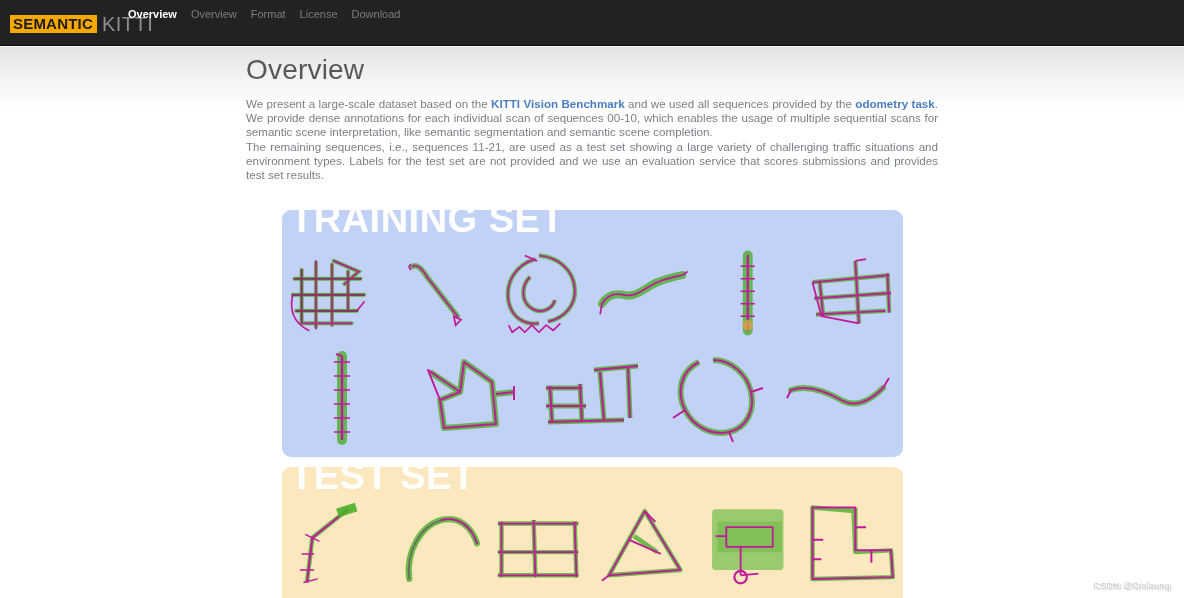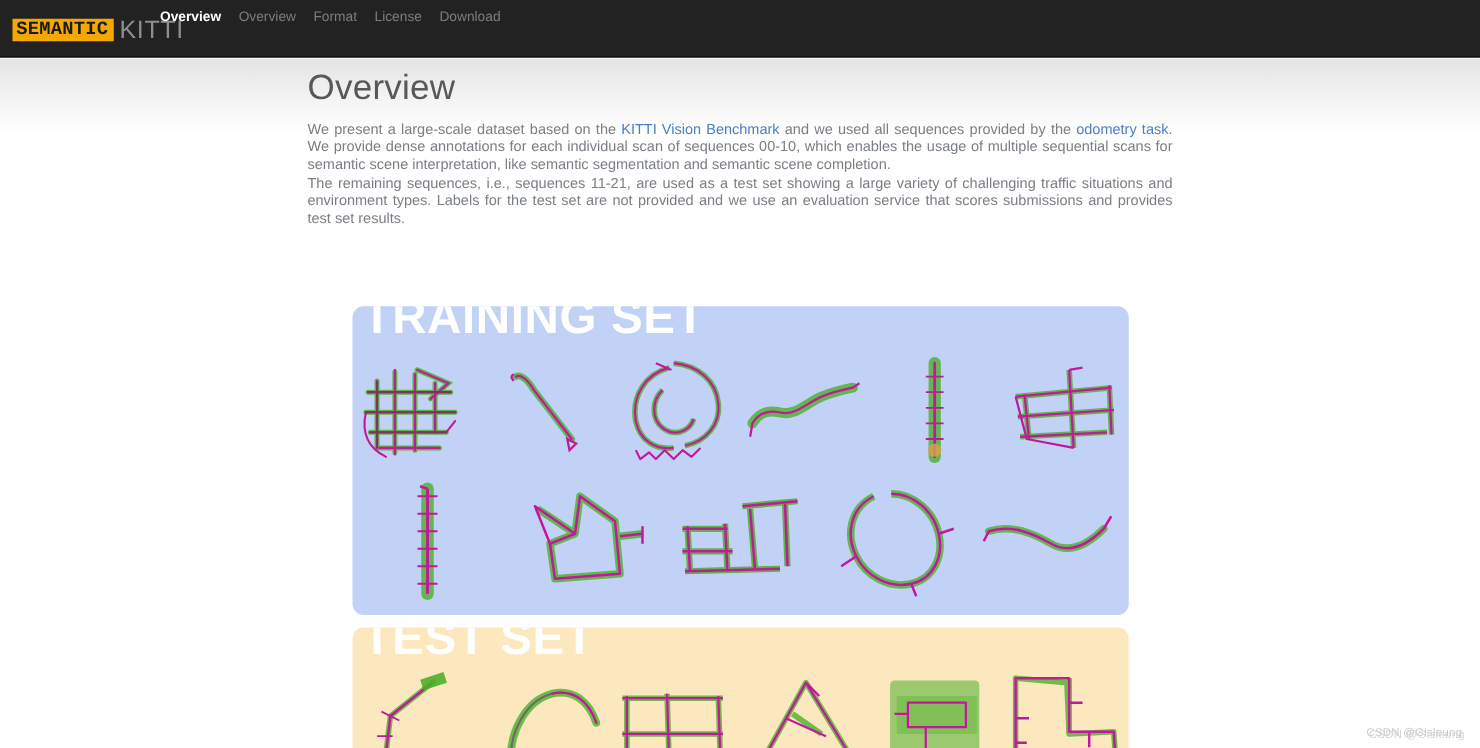--- a/index.html
+++ b/index.html
@@ -25,21 +25,21 @@
     user-select: none;
   }
   .brand-semantic {
     background: #f5a800;
     color: #1b1b1b;
     font-weight: bold;
     font-size: 15px;
     letter-spacing: .2px;
     padding: 1px 4px 1px 3px;
     line-height: 16px;
-    font-family: Liberation Mono, monospace;
+    font-family: Liberation Sans, sans-serif;
   }
   .brand-kitti {
     color: #8e8e8e;
     font-weight: normal;
     font-size: 20px;
     letter-spacing: .5px;
     margin-left: 5px;
     line-height: 18px;
   }
 
@@ -89,30 +89,30 @@
     margin: 8px 0 0 0;
     font-size: 11.6px;
     line-height: 14.2px;
     color: #7a7f85;
     text-align: justify;
   }
   p.body-text.second { margin-top: 0; }
   p.body-text a {
     color: #4b7ec0;
     text-decoration: none;
+    font-weight: bold;
   }
 
   
   .panels { position: absolute; left: 282px; top: 210px; width: 621px; }
 
   .panel {
     position: relative;
     border-radius: 9px;
     overflow: hidden;
-    margin-top: 35px;
   }
   .panel.training { height: 247px; background: #c2d2f7; }
   .panel.test { height: 170px; background: #fbe8bf; margin-top: 10px; }
 
   .panel-label {
     position: absolute;
     left: 8px;
     top: -11px;
     font-size: 38px;
     font-weight: bold;

